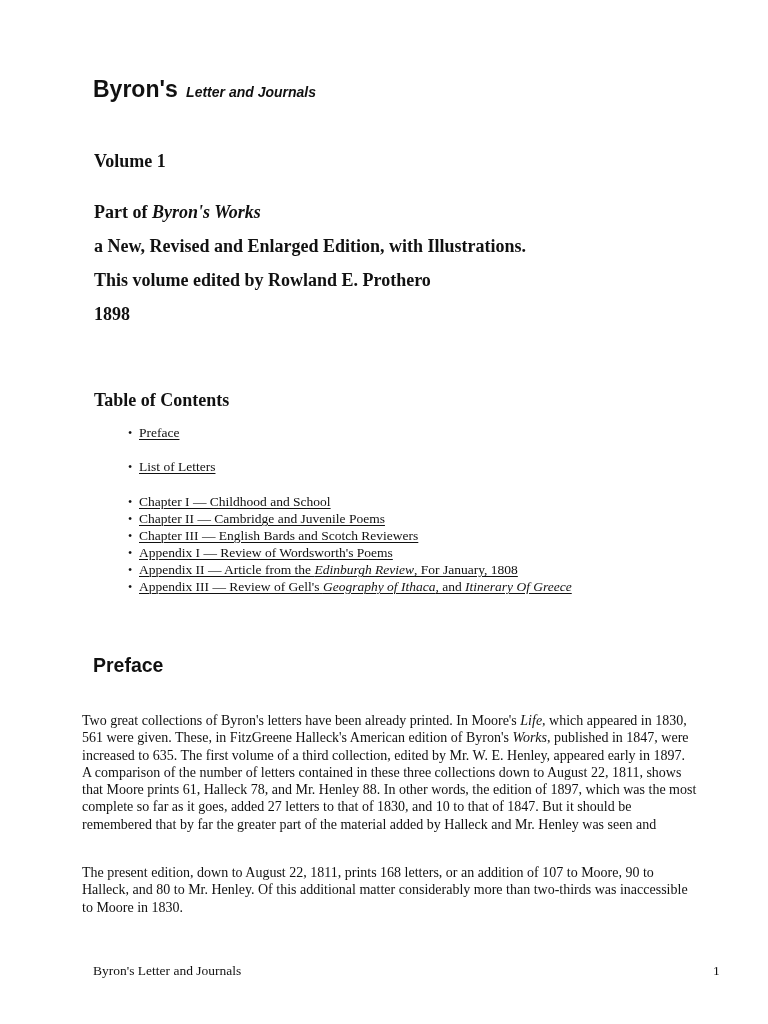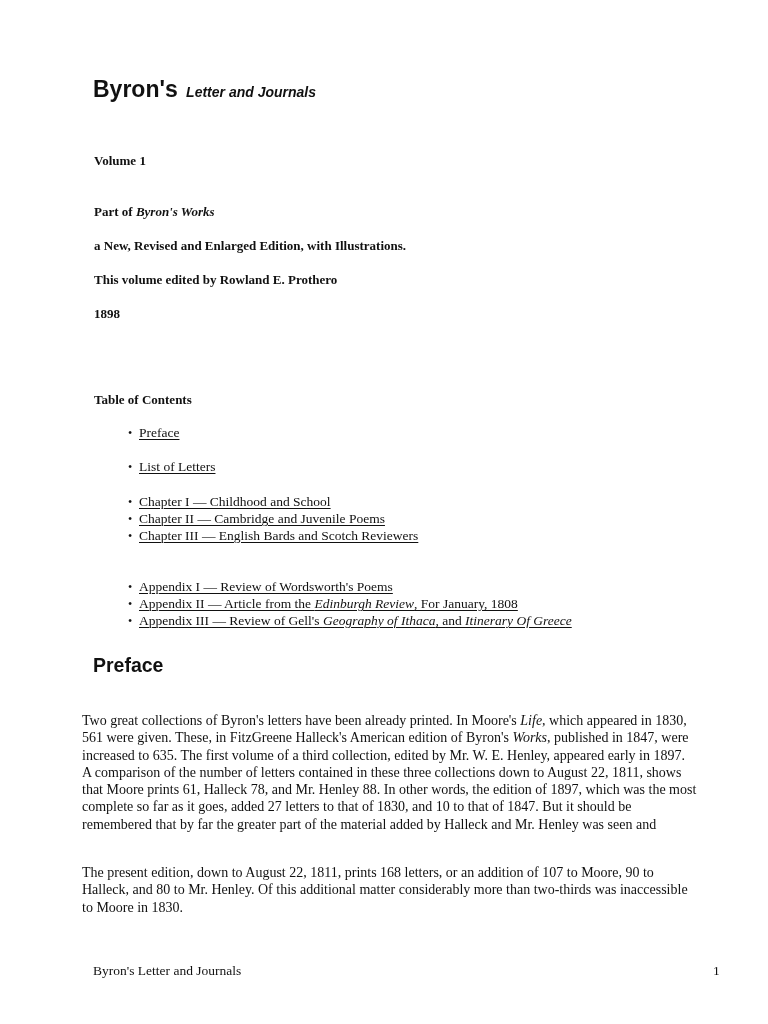--- a/index.html
+++ b/index.html
@@ -3,21 +3,21 @@
   <meta charset="utf-8">
   <style>
     html, body { margin: 0; padding: 0; background: #ffffff; }
     body { width: 768px; height: 1024px; position: relative; overflow: hidden; color: #111; }
     .page { position: absolute; left: 0; top: 0; width: 612px; height: 1024px; }
     .serif { font-family: "Liberation Serif", "DejaVu Serif", serif; }
     .sans { font-family: "Liberation Sans", "DejaVu Sans", sans-serif; }
     .abs { position: absolute; white-space: nowrap; }
     .title { left: 93px; top: 74px; font-size: 23px; font-weight: bold; line-height: 30px; }
     .title .sub { font-size: 14px; font-style: italic; font-weight: bold; margin-left: 2px; }
-    .meta { left: 94px; font-size: 13px; font-weight: bold; line-height: 16px; }
+    .meta { left: 94px; font-size: 18px; font-weight: bold; line-height: 16px; }
     .meta i { font-style: italic; }
     .toc-list { position: absolute; left: 128px; font-size: 13.5px; line-height: 16.8px; }
     .toc-item { white-space: nowrap; }
     .toc-item .bullet { display: inline-block; width: 11px; font-size: 12px; }
     .toc-item a { color: #111; text-decoration: underline; text-decoration-thickness: 1px; text-underline-offset: 2px; }
     .toc-item a i { font-style: italic; text-align: center; }
     .h2 { left: 93px; top: 653px; font-size: 19.5px; font-weight: bold; line-height: 24px; }
     .para { position: absolute; left: 82px; width: 630px; font-size: 14px; line-height: 17.3px; }
     .para .line { white-space: nowrap; display: block; }
     .para i { font-style: italic; }
@@ -50,21 +50,21 @@
   <div class="toc-list serif" style="top:459px;">
     <div class="toc-item"><span class="bullet">•</span><a href="#">List of Letters</a></div>
   </div>
 
   <div class="toc-list serif" style="top:494px;">
     <div class="toc-item"><span class="bullet">•</span><a href="#">Chapter I — Childhood and School</a></div>
     <div class="toc-item"><span class="bullet">•</span><a href="#">Chapter II — Cambridge and Juvenile Poems</a></div>
     <div class="toc-item"><span class="bullet">•</span><a href="#">Chapter III — English Bards and Scotch Reviewers</a></div>
   </div>
 
-  <div class="toc-list serif" style="top:579px;">
+  <div class="toc-list serif" style="top:545px;">
     <div class="toc-item"><span class="bullet">•</span><a href="#">Appendix I — Review of Wordsworth's Poems</a></div>
     <div class="toc-item"><span class="bullet">•</span><a href="#"><span>Appendix II — Article from the </span><i>Edinburgh Review</i><span>, For January, 1808</span></a></div>
     <div class="toc-item"><span class="bullet">•</span><a href="#"><span>Appendix III — Review of Gell's </span><i>Geography of Ithaca</i><span>, and </span><i>Itinerary Of Greece</i></a></div>
   </div>
 
   <div class="abs h2 sans">Preface</div>
 
   <div class="para serif" style="top:712px;">
     <span class="line"><span>Two great collections of Byron's letters have been already printed. In Moore's </span><i>Life</i><span>, which appeared in 1830,</span></span>
     <span class="line"><span>561 were given. These, in FitzGreene Halleck's American edition of Byron's </span><i>Works</i><span>, published in 1847, were</span></span>

